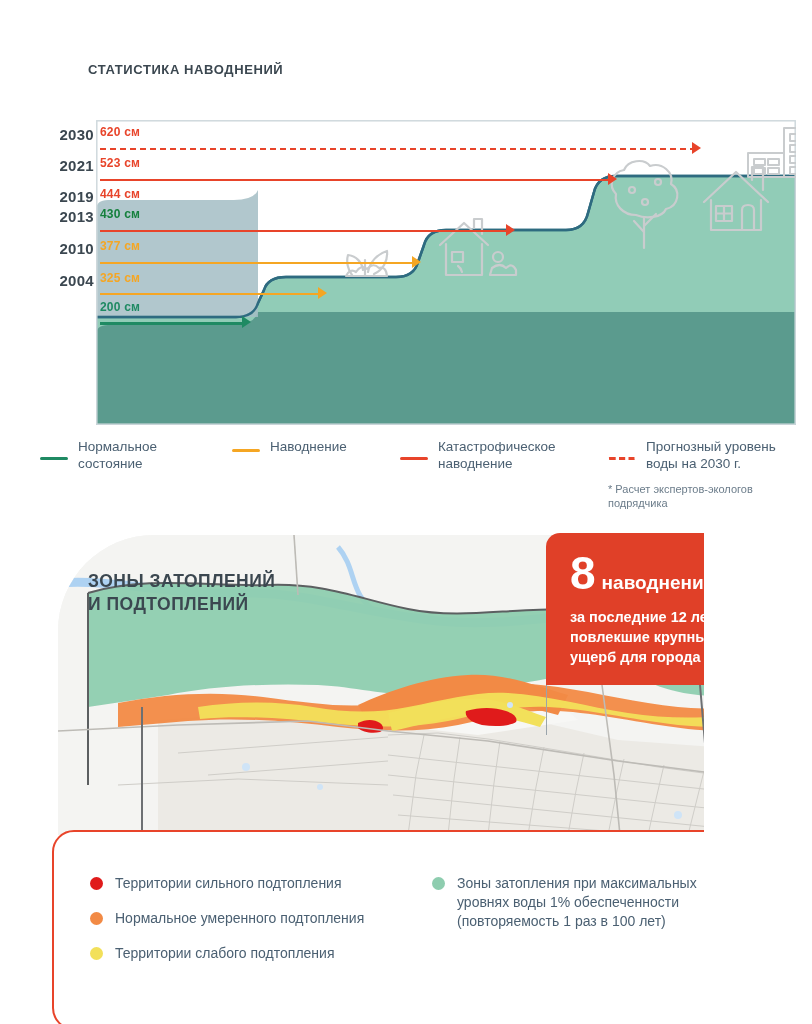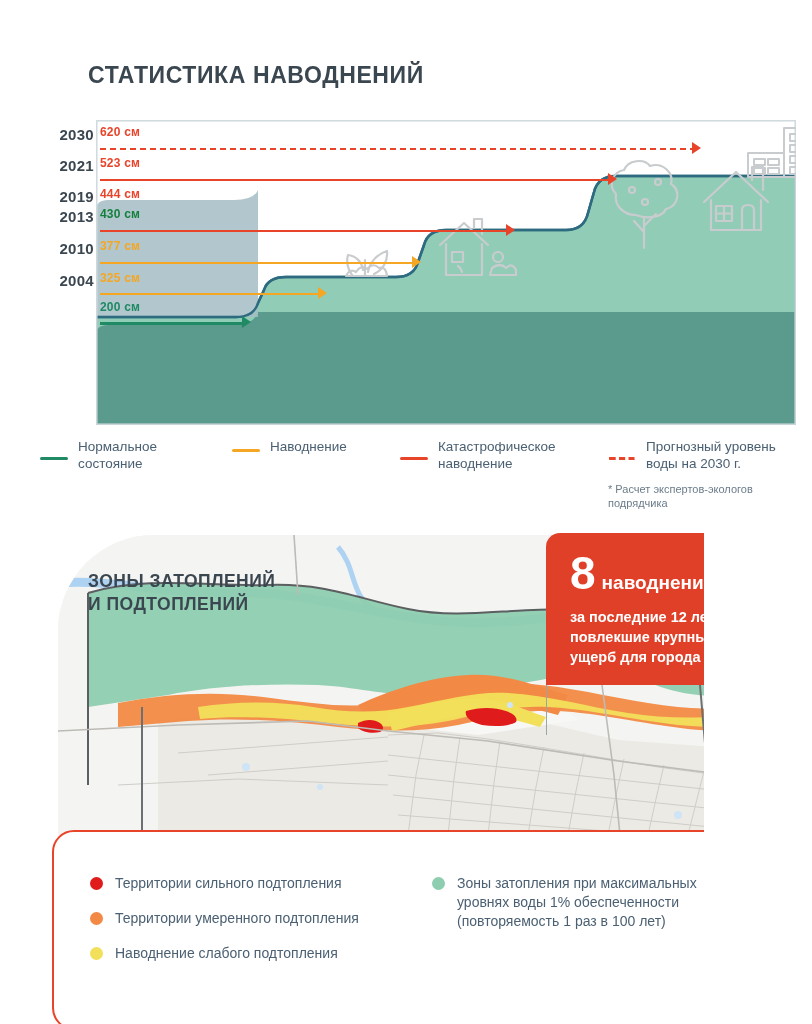--- a/index.html
+++ b/index.html
@@ -19,21 +19,21 @@
   
   #chart-section {
     position: absolute;
     left: 0; top: 0;
     width: 812px; height: 520px;
     background: #ffffff;
   }
   #chart-title {
     position: absolute;
     left: 88px; top: 62px;
-    font-size: 23px;
+    font-size: 13px;
     font-weight: bold;
     letter-spacing: 0.6px;
     color: #3b4750;
   }
 
   .year-label {
     position: absolute;
     right: 0;
     width: 62px;
     text-align: right;
@@ -464,25 +464,25 @@
 ущерб для города</div>
   </div>
 
   <div id="map-legend-card">
     <div class="mlg-item" style="left:36px; top:42px;">
       <span class="mlg-dot" style="background:#e01b1b"></span>
       <span class="mlg-text">Территории сильного подтопления</span>
     </div>
     <div class="mlg-item" style="left:36px; top:77px;">
       <span class="mlg-dot" style="background:#f28a45"></span>
-      <span class="mlg-text">Территории умеренного подтопления</span>
+      <span class="mlg-text">Нормальное умеренного подтопления</span>
     </div>
     <div class="mlg-item" style="left:36px; top:112px;">
       <span class="mlg-dot" style="background:#f2e05a"></span>
-      <span class="mlg-text">Наводнение слабого подтопления</span>
+      <span class="mlg-text">Территории слабого подтопления</span>
     </div>
     <div class="mlg-item" style="left:378px; top:42px;">
       <span class="mlg-dot" style="background:#8ecdaf"></span>
       <span class="mlg-text">Зоны затопления при максимальных
 уровнях воды 1% обеспеченности
 (повторяемость 1 раз в 100 лет)</span>
     </div>
   </div>
 </div>
 

